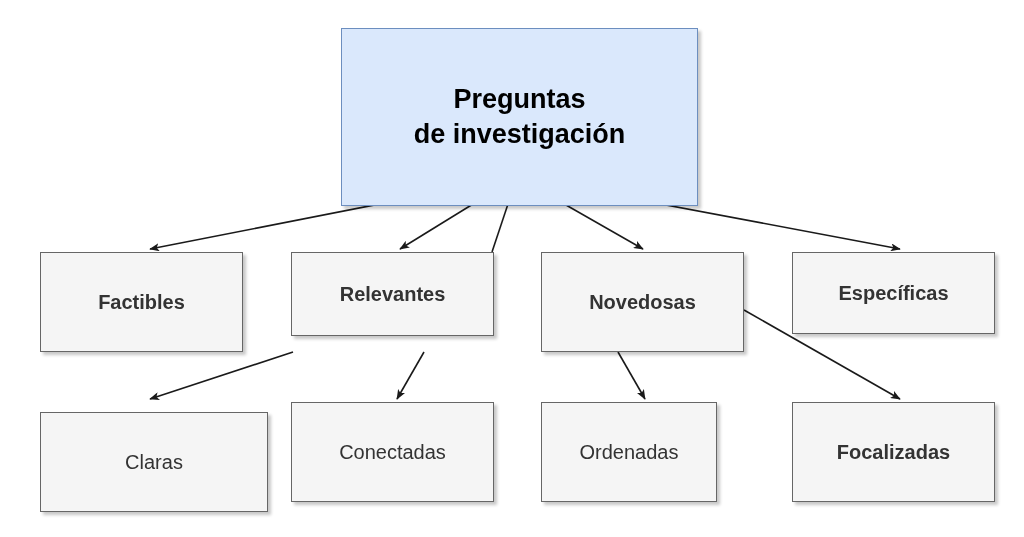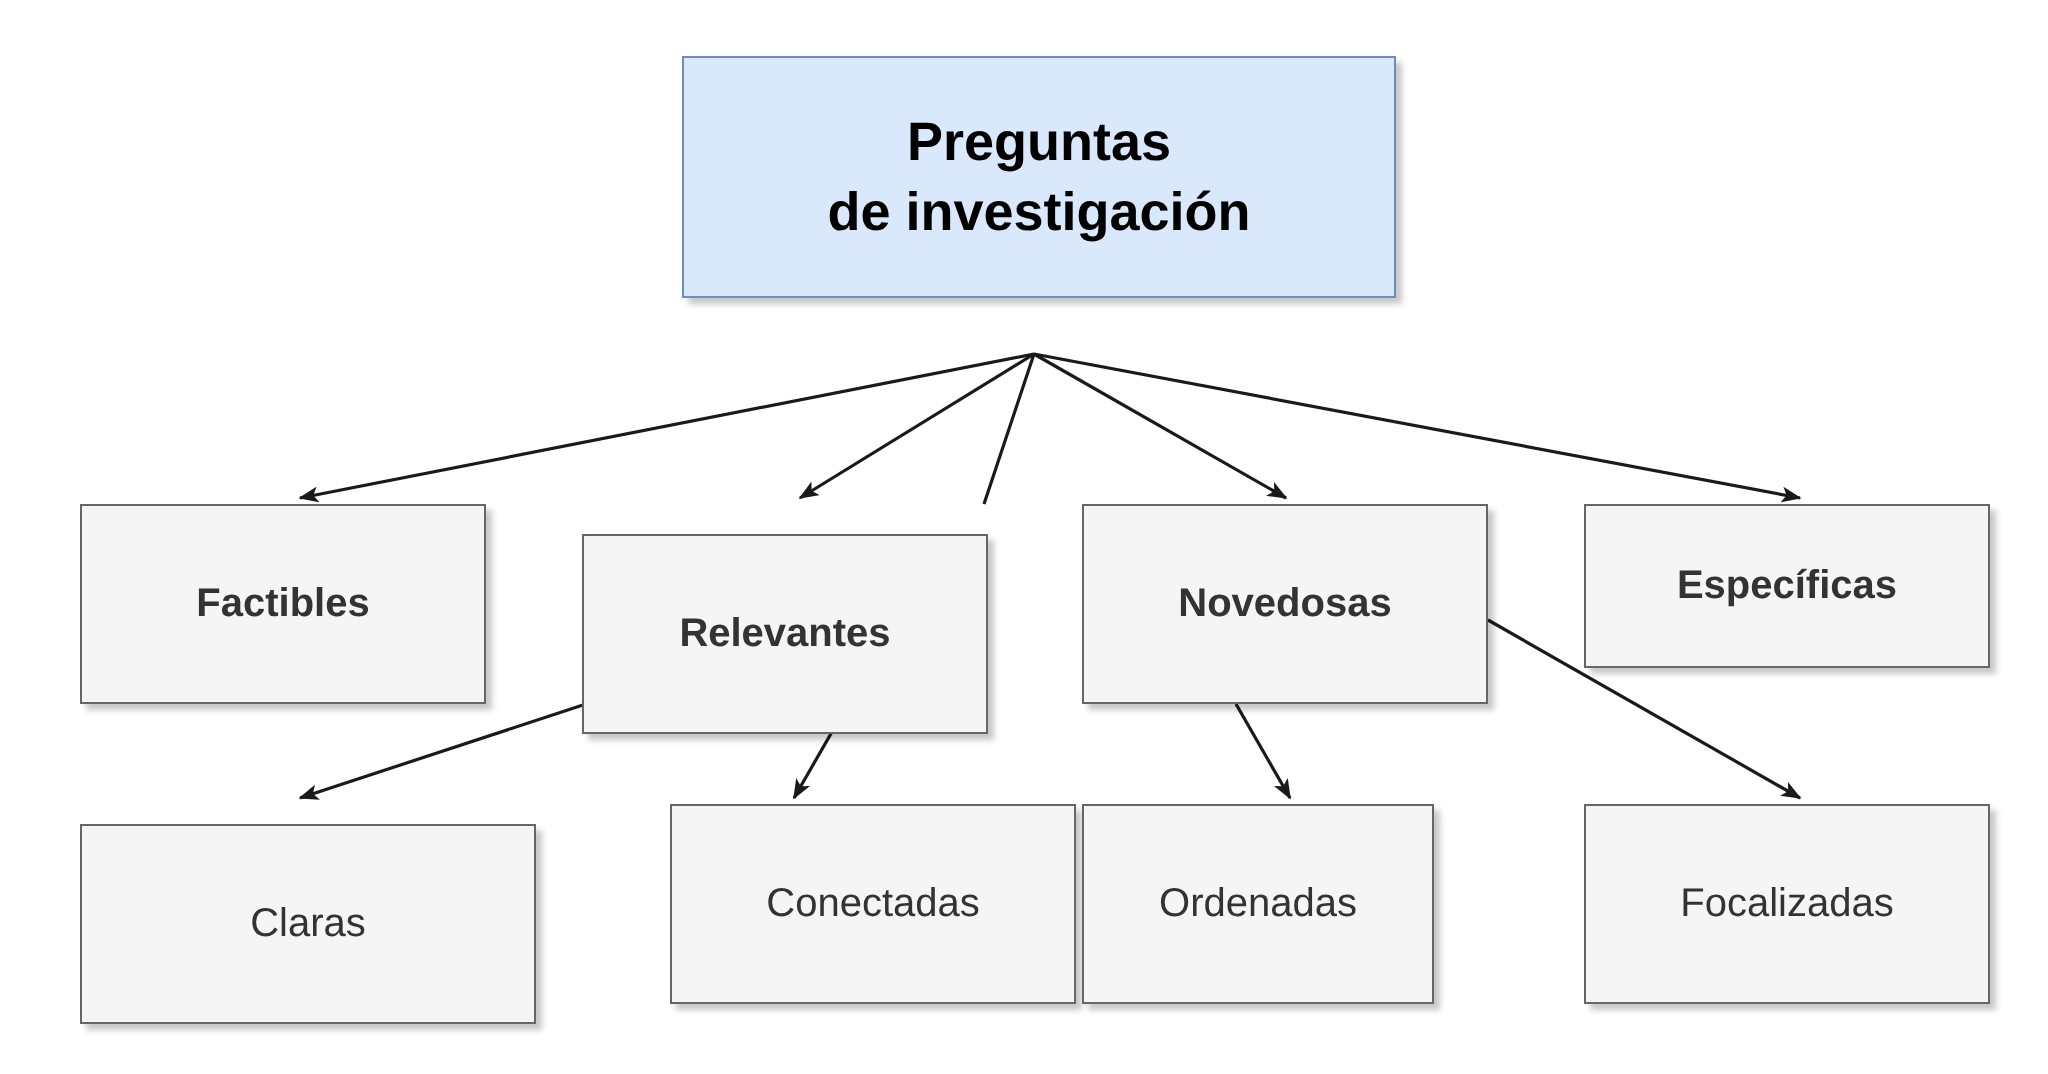--- a/index.html
+++ b/index.html
@@ -80,50 +80,50 @@
         <line x1="517" y1="177" x2="492" y2="252" stroke="#1a1a1a" stroke-width="1.6" stroke-linecap="butt"></line>
         <line x1="517" y1="177" x2="643" y2="249" stroke="#1a1a1a" stroke-width="1.6" stroke-linecap="butt" marker-end="url(#arrowhead)"></line>
         <line x1="517" y1="177" x2="900" y2="249" stroke="#1a1a1a" stroke-width="1.6" stroke-linecap="butt" marker-end="url(#arrowhead)"></line>
         <line x1="293" y1="352" x2="150" y2="399" stroke="#1a1a1a" stroke-width="1.6" stroke-linecap="butt" marker-end="url(#arrowhead)"></line>
         <line x1="424" y1="352" x2="397" y2="399" stroke="#1a1a1a" stroke-width="1.6" stroke-linecap="butt" marker-end="url(#arrowhead)"></line>
         <line x1="618" y1="352" x2="645" y2="399" stroke="#1a1a1a" stroke-width="1.6" stroke-linecap="butt" marker-end="url(#arrowhead)"></line>
         <line x1="744" y1="310" x2="900" y2="399" stroke="#1a1a1a" stroke-width="1.6" stroke-linecap="butt" marker-end="url(#arrowhead)"></line>
       </g>
   </svg>
 
-  <div class="node node-root" style="left: 341px; top: 28px; width: 357px; height: 121px;">
+  <div class="node node-root" style="left: 341px; top: 28px; width: 357px; height: 178px;">
     <span class="node-label">Preguntas
 de investigación</span>
   </div>
 
   <div class="node node-branch" style="left: 40px; top: 252px; width: 203px; height: 100px;">
     <span class="node-label">Factibles</span>
   </div>
 
-  <div class="node node-branch" style="left: 291px; top: 267px; width: 203px; height: 100px;">
+  <div class="node node-branch" style="left: 291px; top: 252px; width: 203px; height: 84px;">
     <span class="node-label">Relevantes</span>
   </div>
 
   <div class="node node-branch" style="left: 541px; top: 252px; width: 203px; height: 100px;">
     <span class="node-label">Novedosas</span>
   </div>
 
   <div class="node node-branch" style="left: 792px; top: 252px; width: 203px; height: 82px;">
     <span class="node-label">Específicas</span>
   </div>
 
   <div class="node node-leaf" style="left: 40px; top: 412px; width: 228px; height: 100px;">
     <span class="node-label">Claras</span>
   </div>
 
-  <div class="node node-leaf" style="left: 291px; top: 402px; width: 203px; height: 100px; margin-left: 44px;">
+  <div class="node node-leaf" style="left: 291px; top: 402px; width: 203px; height: 100px;">
     <span class="node-label">Conectadas</span>
   </div>
 
   <div class="node node-leaf" style="left: 541px; top: 402px; width: 176px; height: 100px;">
     <span class="node-label">Ordenadas</span>
   </div>
 
-  <div class="node node-leaf" style="left: 792px; top: 402px; width: 203px; height: 100px;">
+  <div class="node node-leaf" style="left: 792px; top: 402px; width: 203px; height: 100px; font-weight: bold;">
     <span class="node-label">Focalizadas</span>
   </div>
 
 </div>
 
 </body></html>

